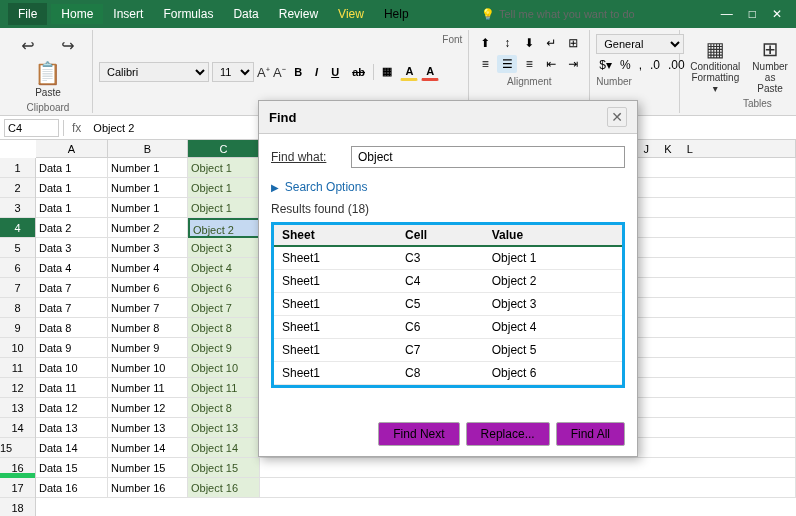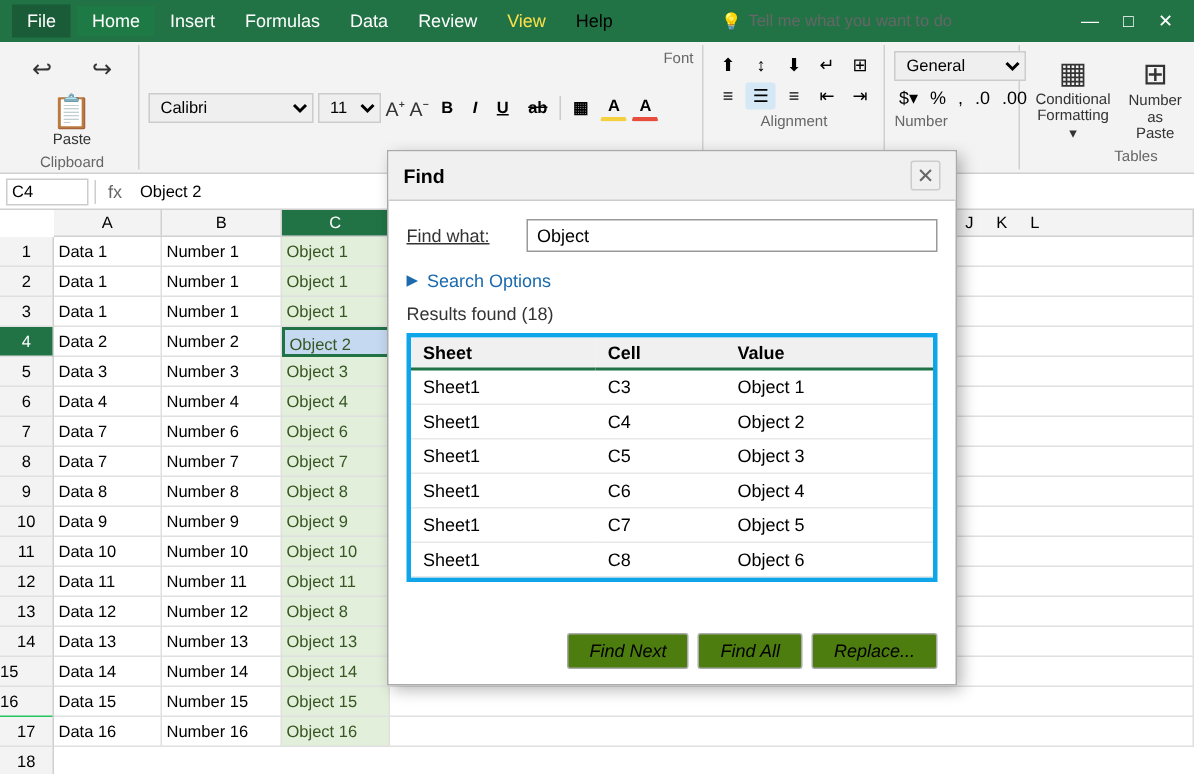--- a/index.html
+++ b/index.html
@@ -42,21 +42,21 @@
     .form-label { width: 80px; font-size: 12px; color: #333; text-decoration: underline; }
     .form-input { flex: 1; height: 22px; border: 1px solid #999; padding: 0 6px; font-size: 12px; outline: none; }
     .search-options-row { display: flex; align-items: center; gap: 6px; padding: 4px 0 8px 0; cursor: pointer; color: #1a6aad; font-size: 12px; }
     .chevron { font-size: 10px; }
     .results-label { font-size: 12px; color: #333; margin-bottom: 6px; }
     .results-table { width: 100%; border-collapse: collapse; }
     .results-table th { text-align: left; font-size: 12px; font-weight: bold; padding: 3px 8px; border-bottom: 2px solid #217346; background: #f0f0f0; }
     .results-table td { font-size: 12px; padding: 4px 8px; border-bottom: 1px solid #e8e8e8; }
     .results-wrapper { max-height: 180px; overflow-y: auto; border: 3px solid #0ea5e9; margin-bottom: 16px; }
     .modal-footer { display: flex; justify-content: flex-end; gap: 6px; padding: 6px 12px 10px 12px; }
-    .modal-btn { padding: 4px 14px; font-size: 12px; border: 1px solid #aaa; background: #4d7c0f; cursor: pointer; border-radius: 2px; font-style: italic; }
+    .modal-btn { padding: 4px 14px; font-size: 12px; border: 1px solid #aaa; background: #a21caf; cursor: pointer; border-radius: 2px; }
 
     
     .app-header { display: flex; flex-direction: column; }
     .title-bar { height: 28px; background: #217346; display: flex; align-items: center; padding: 0 8px; }
     .file-btn { background: #1a5c38; color: #fff; padding: 4px 10px; font-size: 12px; cursor: pointer; margin-right: 4px; }
     .window-controls { display: flex; gap: 4px; }
     .win-btn { color: #fff; font-size: 12px; cursor: pointer; padding: 0 6px; }
   </style>
 </head>
 <body>
@@ -212,21 +212,21 @@
       <div style="height:20px;border-bottom:1px solid #e0e0e0;text-align:center;font-size:11px;line-height:20px;">6</div>
       <div style="height:20px;border-bottom:1px solid #e0e0e0;text-align:center;font-size:11px;line-height:20px;">7</div>
       <div style="height:20px;border-bottom:1px solid #e0e0e0;text-align:center;font-size:11px;line-height:20px;">8</div>
       <div style="height:20px;border-bottom:1px solid #e0e0e0;text-align:center;font-size:11px;line-height:20px;">9</div>
       <div style="height:20px;border-bottom:1px solid #e0e0e0;text-align:center;font-size:11px;line-height:20px;">10</div>
       <div style="height:20px;border-bottom:1px solid #e0e0e0;text-align:center;font-size:11px;line-height:20px;">11</div>
       <div style="height:20px;border-bottom:1px solid #e0e0e0;text-align:center;font-size:11px;line-height:20px;">12</div>
       <div style="height:20px;border-bottom:1px solid #e0e0e0;text-align:center;font-size:11px;line-height:20px;">13</div>
       <div style="height:20px;border-bottom:1px solid #e0e0e0;text-align:center;font-size:11px;line-height:20px;">14</div>
       <div style="height:20px;border-bottom:1px solid #e0e0e0;text-align:left;font-size:11px;line-height:20px;">15</div>
-      <div style="height:20px;border-bottom:1px solid #22c55e;font-size:11px;line-height:20px;">16</div>
+      <div style="height:20px;border-bottom:5px solid #22c55e;text-align:center;font-size:11px;line-height:20px;">16</div>
       <div style="height:20px;border-bottom:1px solid #e0e0e0;text-align:center;font-size:11px;line-height:20px;">17</div>
       <div style="height:20px;border-bottom:1px solid #e0e0e0;text-align:center;font-size:11px;line-height:20px;">18</div>
 
     </div>
 
     <div style="display:flex;flex-direction:column;flex:1;overflow:hidden;">
 
       <div class="grid-row">
         <div class="grid-cell">Data 1</div>
         <div class="grid-cell col-wide">Number 1</div>
@@ -406,16 +406,16 @@
               <td>Sheet1</td>
               <td>C8</td>
               <td>Object 6</td>
             </tr>
           </tbody>
       </table>
     </div>
   </div>
   <div class="modal-footer">
     <button class="modal-btn">Find Next</button>
+    <button class="modal-btn">Replace...</button>
     <button class="modal-btn">Find All</button>
-    <button class="modal-btn">Replace...</button>
   </div>
 </div>
 
 </body></html>

